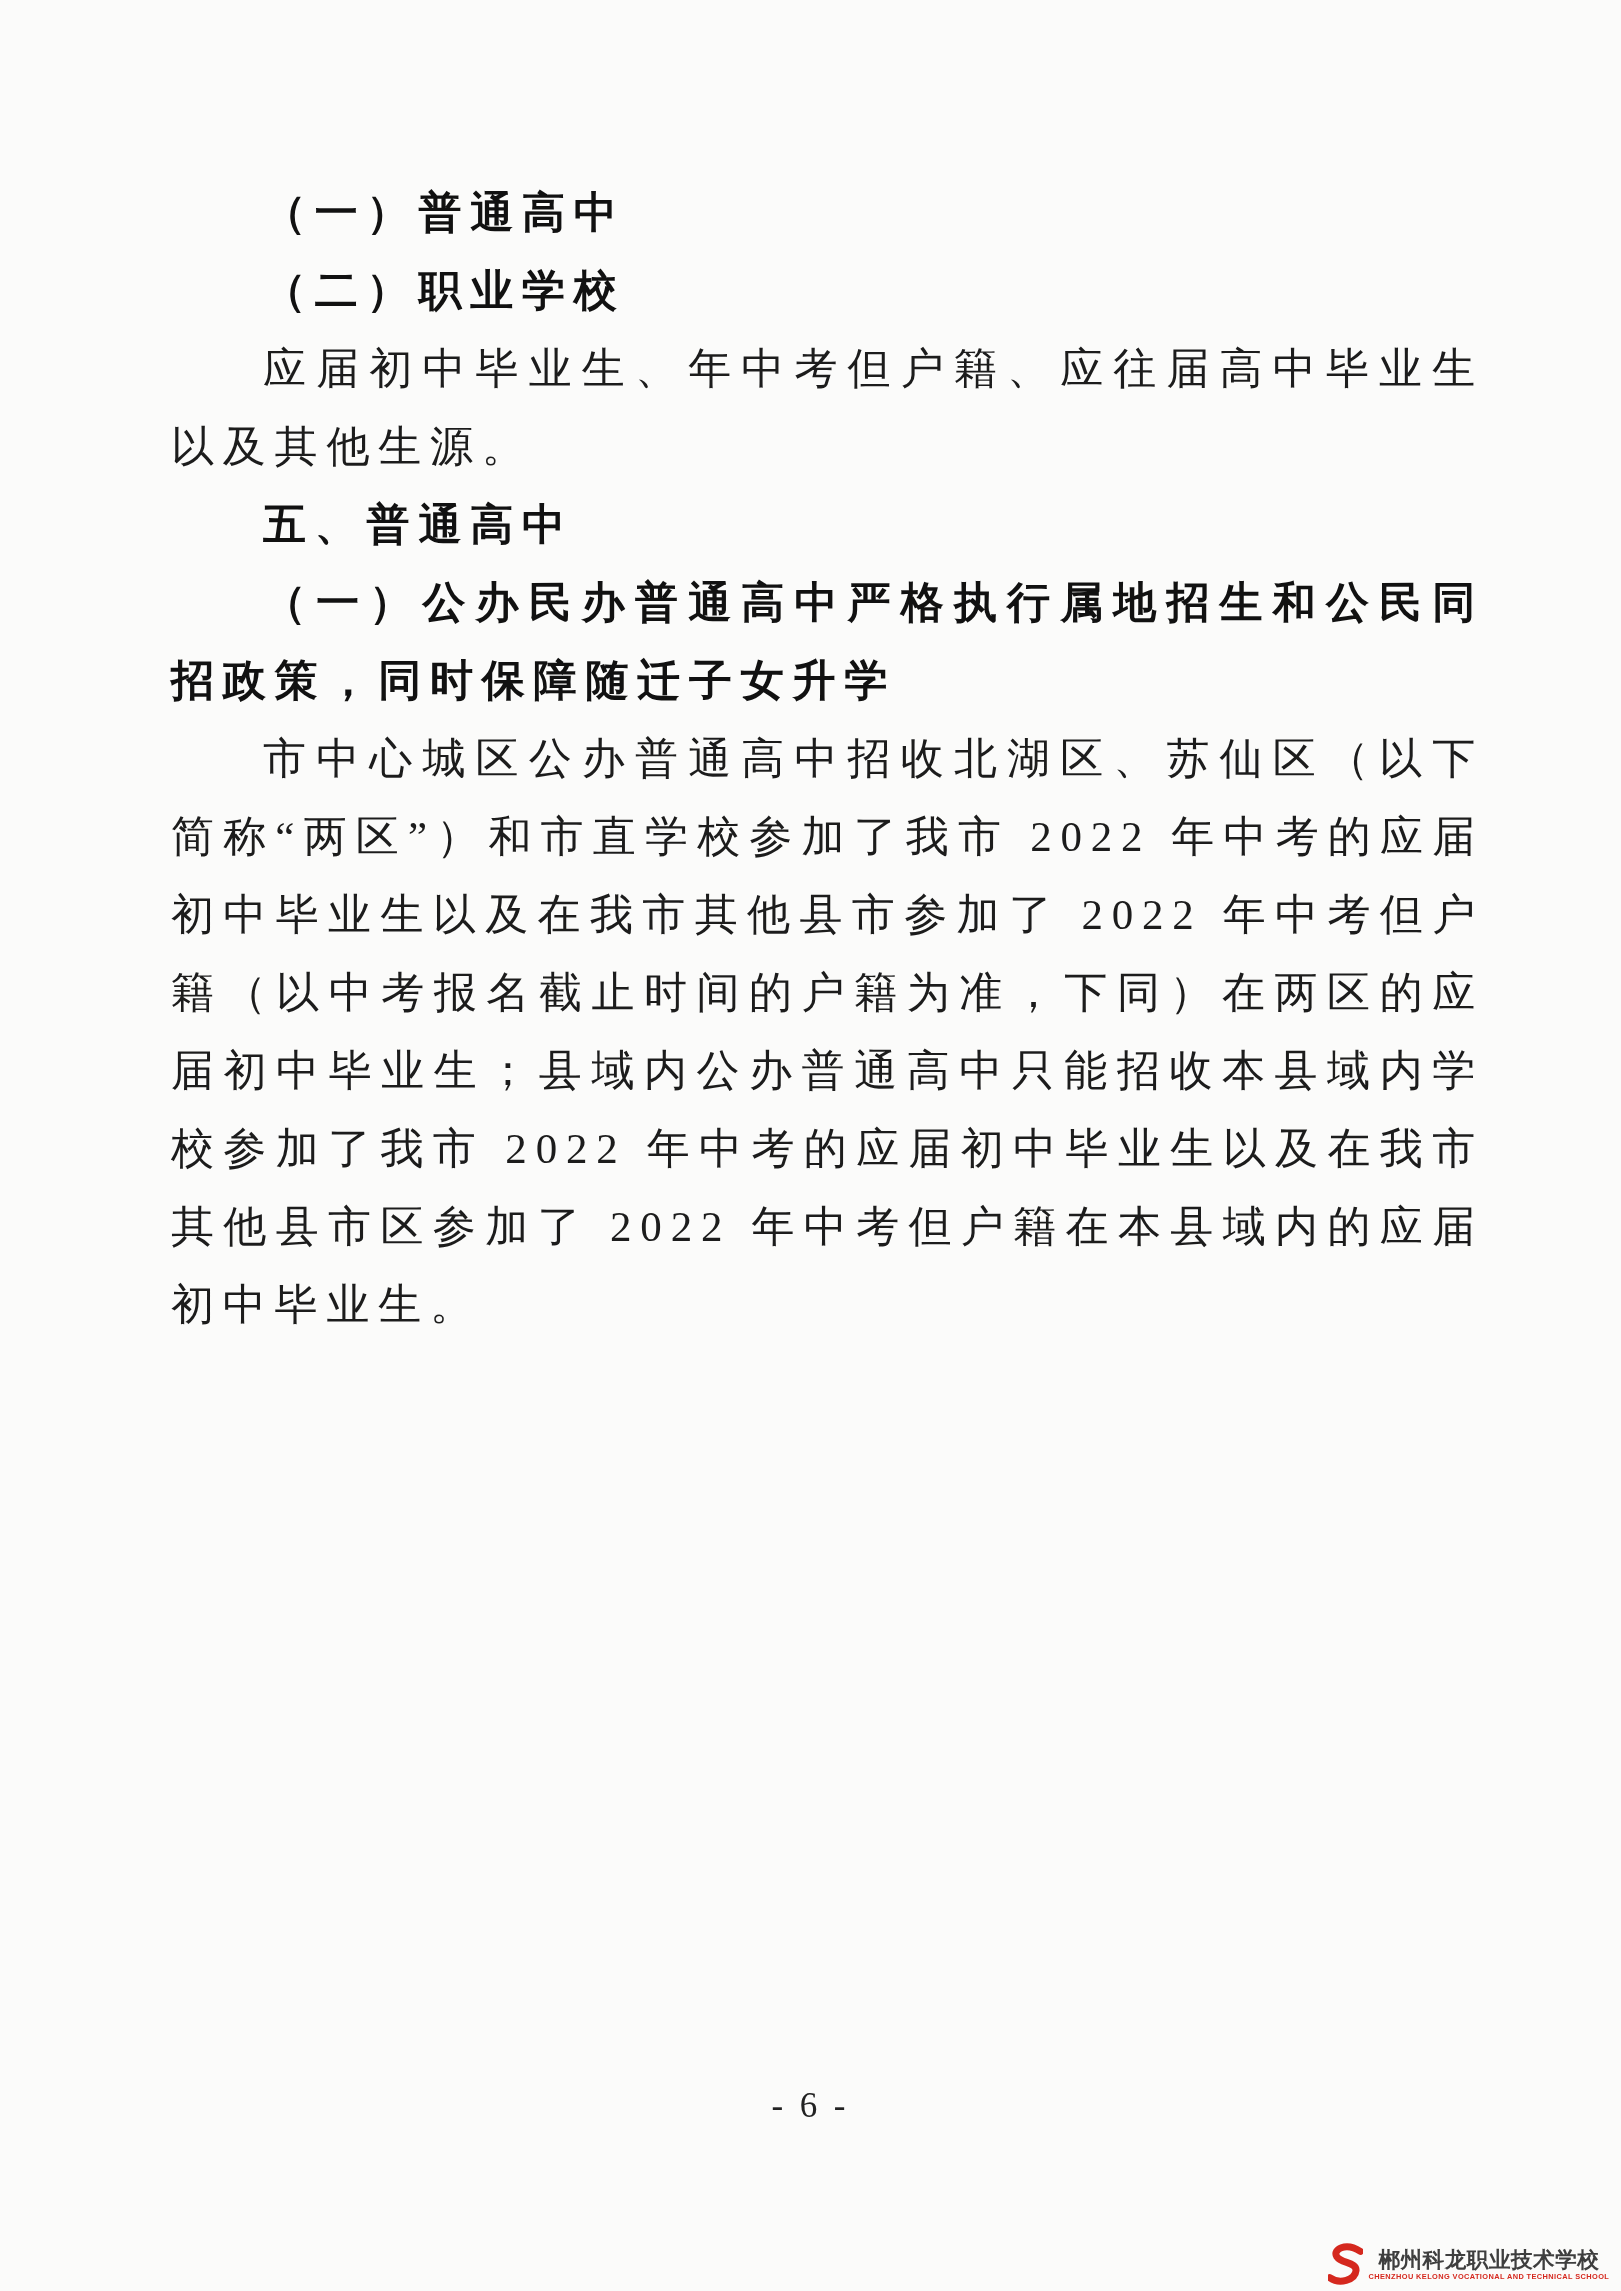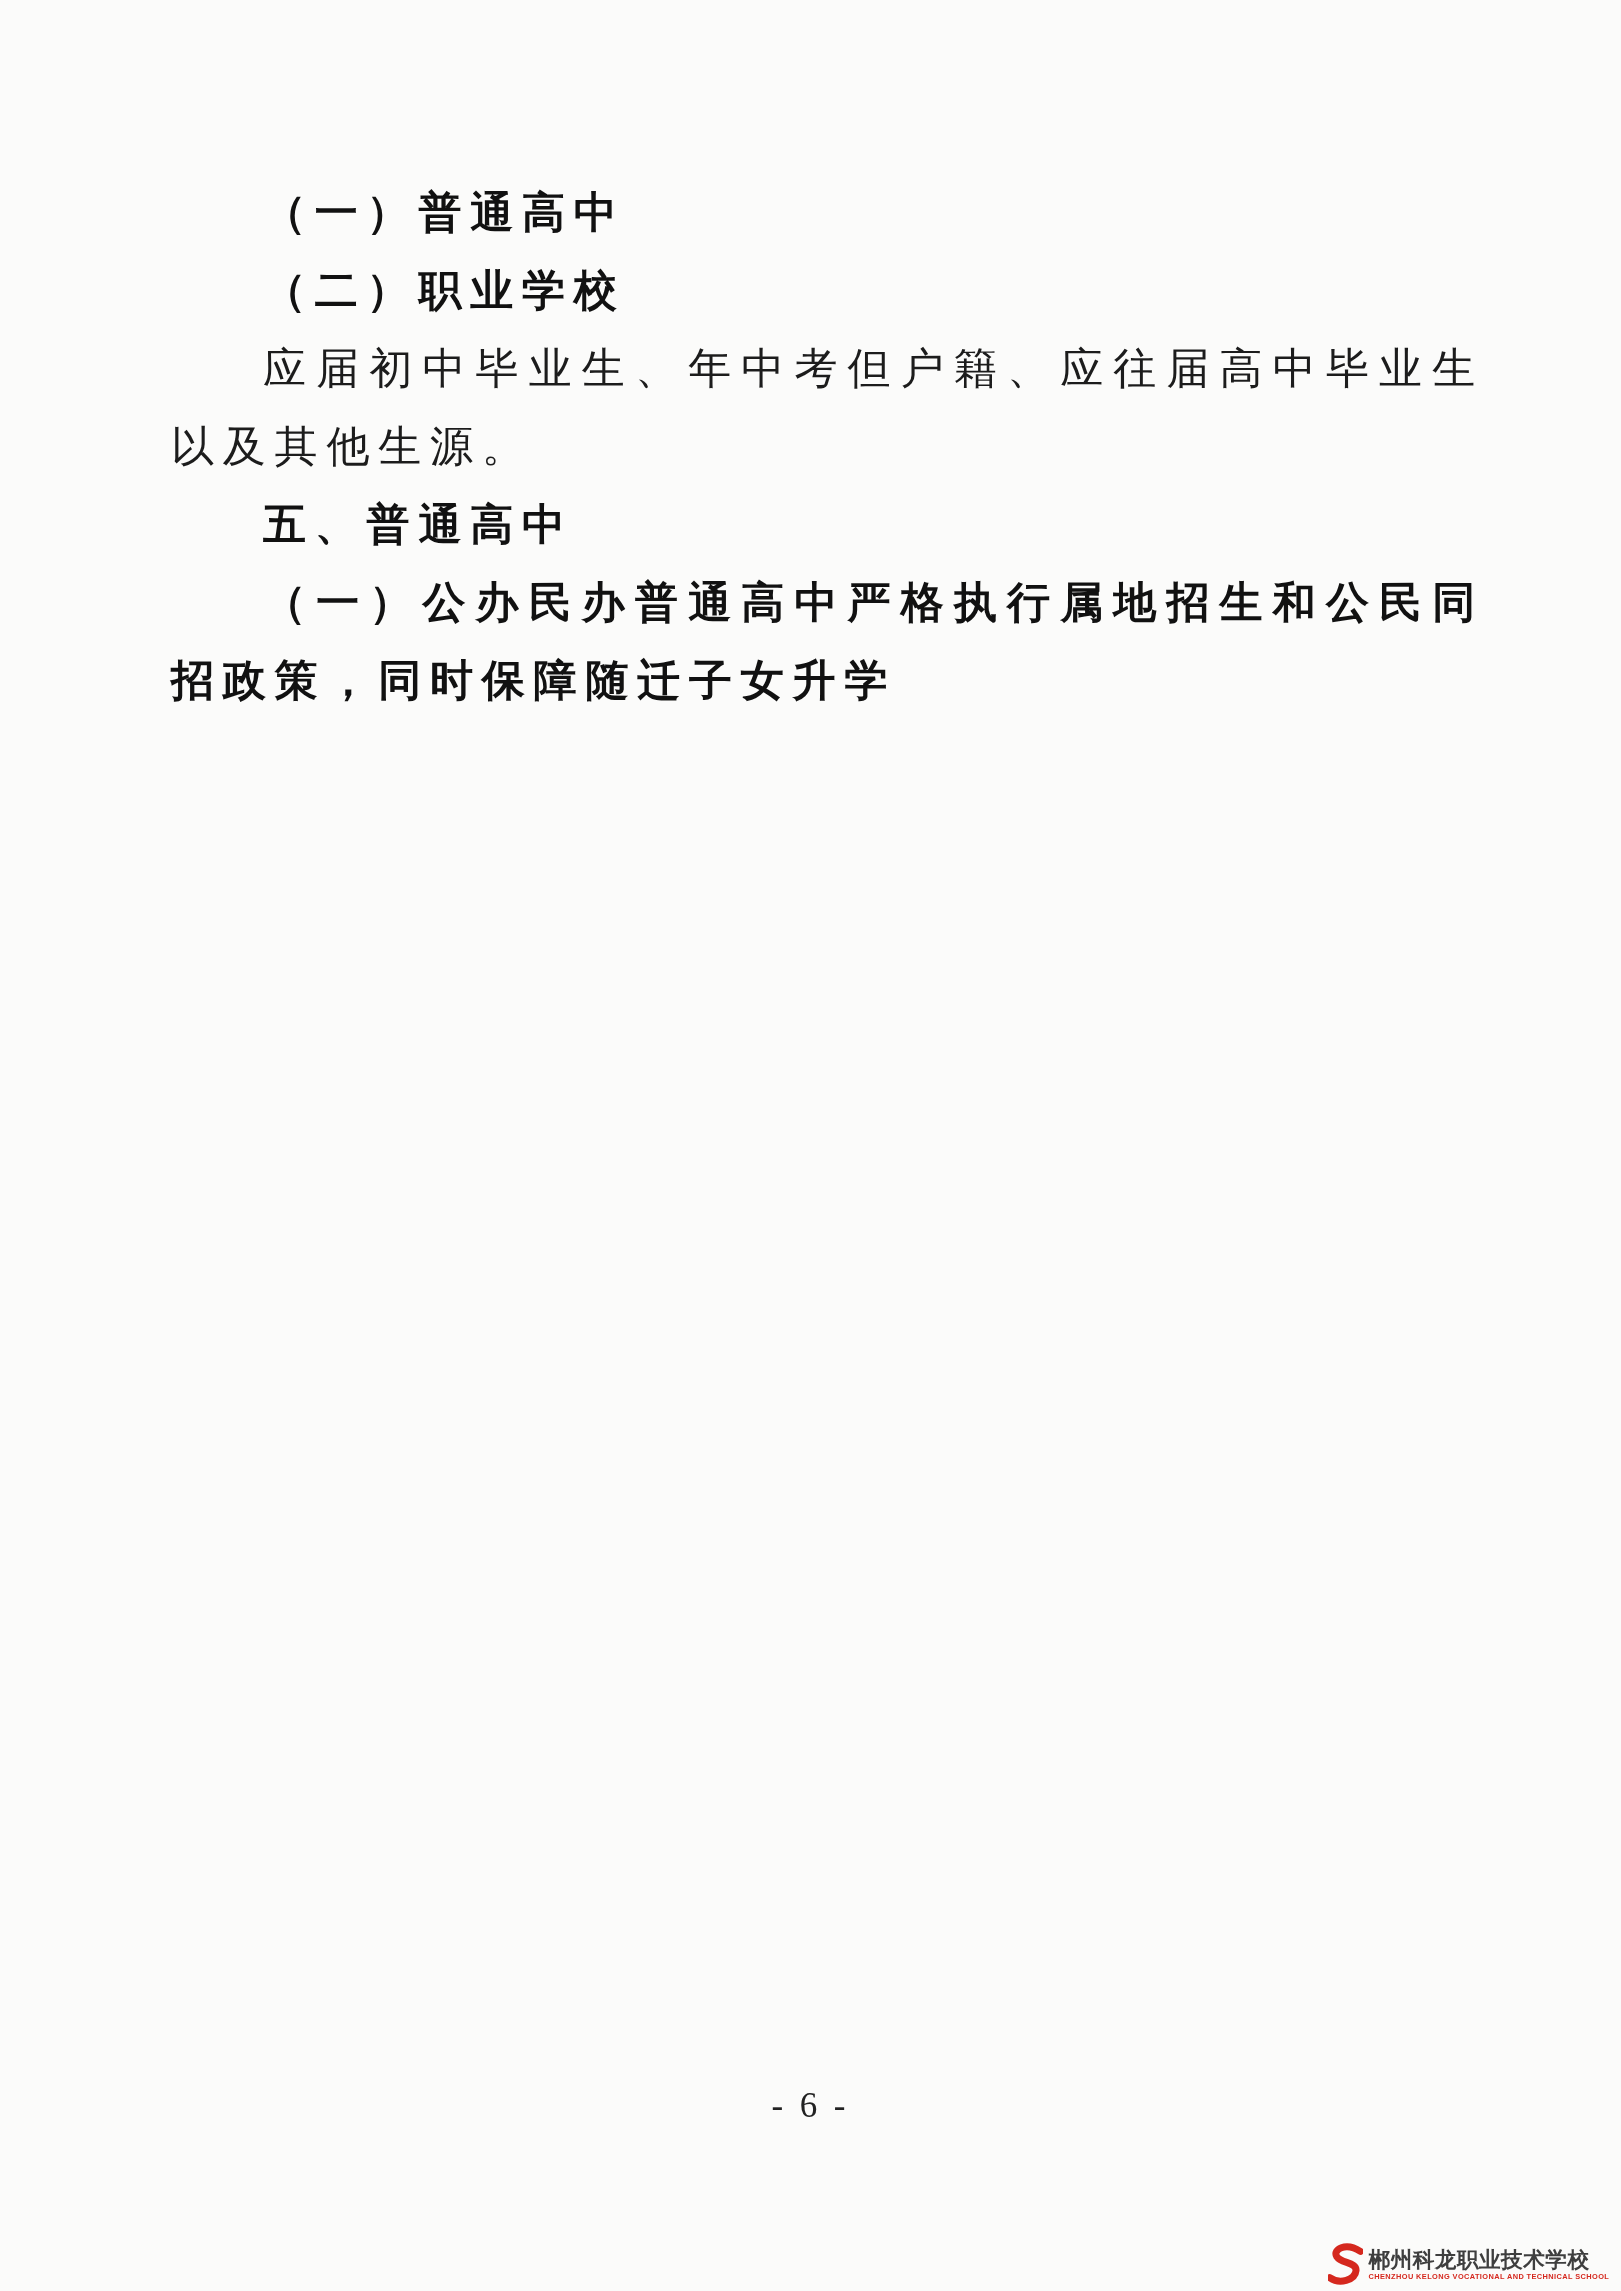--- a/index.html
+++ b/index.html
@@ -56,20 +56,21 @@
   }
   .logo-icon {
     width: 35px;
     height: 43px;
     flex: 0 0 auto;
   }
   .logo-text {
     display: flex;
     flex-direction: column;
     line-height: 1;
+    align-items: center;
   }
   .logo-cn {
     font-size: 21.6px;
     font-weight: 700;
     color: #3e3e3e;
     letter-spacing: 0.5px;
     white-space: nowrap;
   }
   .logo-en {
     margin-top: 2.9px;
@@ -84,20 +85,21 @@
 <body>
 
 <div class="page">
 
   <div class="doc">
     <p class="blk h">（一）普通高中</p>
     <p class="blk h">（二）职业学校</p>
     <p class="blk">应届初中毕业生、年中考但户籍、应往届高中毕业生以及其他生源。</p>
     <p class="blk h">五、普通高中</p>
     <p class="blk h">（一）公办民办普通高中严格执行属地招生和公民同招政策，同时保障随迁子女升学</p>
+    <p class="blk">市中心城区公办普通高中招收北湖区、苏仙区（以下简称“两区”）和市直学校参加了我市 2022 年中考的应届初中毕业生以及在我市其他县市参加了 2022 年中考但户籍（以中考报名截止时间的户籍为准，下同）在两区的应届初中毕业生；县域内公办普通高中只能招收本县域内学校参加了我市 2022 年中考的应届初中毕业生以及在我市其他县市区参加了 2022 年中考但户籍在本县域内的应届初中毕业生。</p>
   </div>
 
   <div class="footer">- 6 -</div>
 
   <div class="logo">
     <svg class="logo-icon" viewBox="0 0 40 48" xmlns="http://www.w3.org/2000/svg">
       <path d="M37 9 C20 -2 5 7 10 15 C15 23 33 21 32 31 C31 42 13 47 2 39" stroke="#d5281e" stroke-width="8" fill="none" stroke-linecap="round"></path>
     </svg>
     <div class="logo-text">
       <span class="logo-cn">郴州科龙职业技术学校</span>

